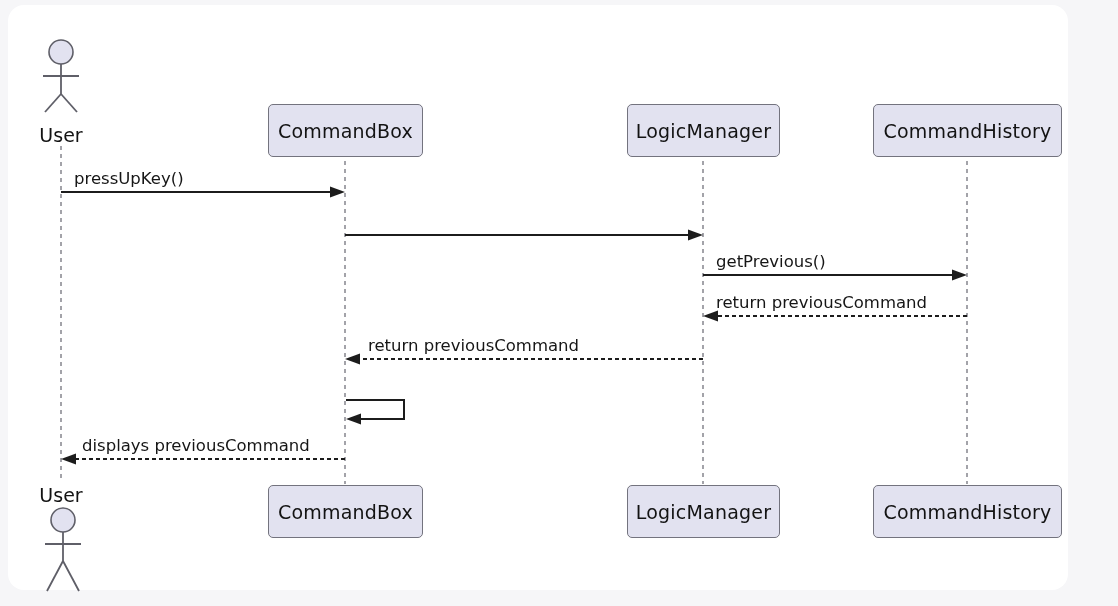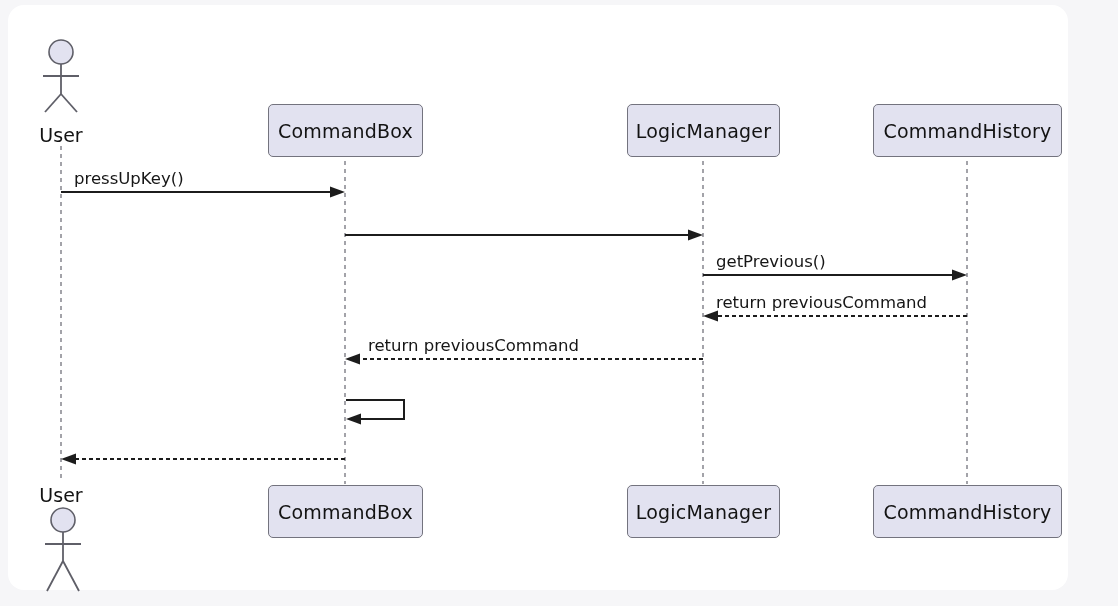--- a/index.html
+++ b/index.html
@@ -130,14 +130,15 @@
   <div class="participant p-ch-top">CommandHistory</div>
 
   <div class="participant p-cb-bot">CommandBox</div>
   <div class="participant p-lm-bot">LogicManager</div>
   <div class="participant p-ch-bot">CommandHistory</div>
 
   <div class="msg-label m1">pressUpKey()</div>
   <div class="msg-label m3">getPrevious()</div>
   <div class="msg-label m4">return previousCommand</div>
   <div class="msg-label m5">return previousCommand</div>
+  <div class="msg-label m7">displays previousCommand</div>
 
 </div>
 
 </body></html>

